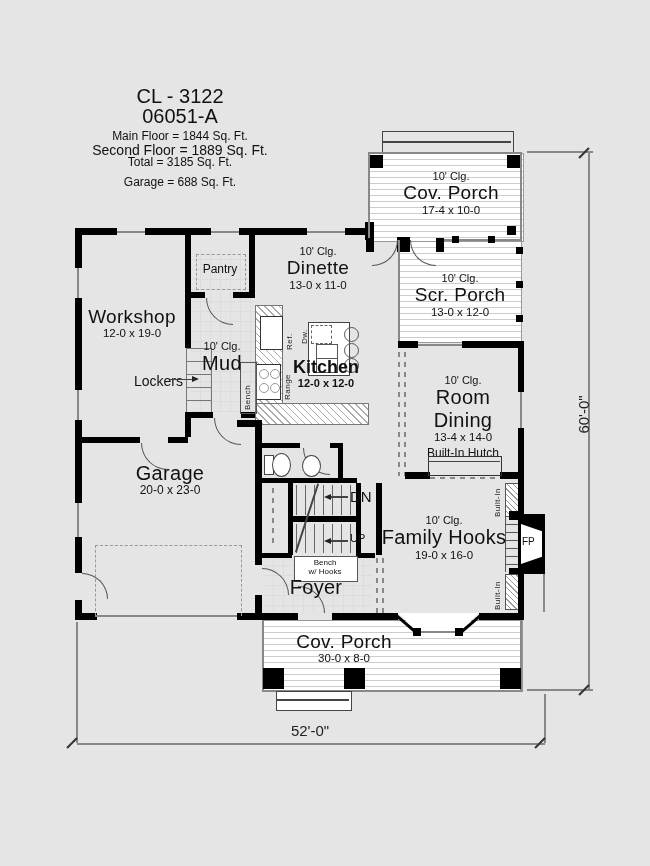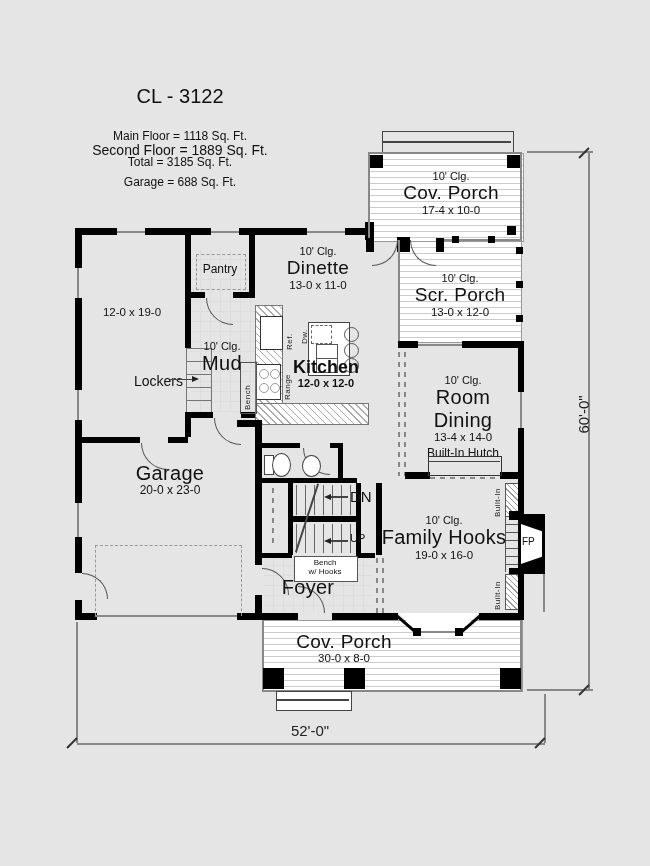--- a/index.html
+++ b/index.html
@@ -52,21 +52,22 @@
   .hdash{position:absolute;height:2px;
         background:repeating-linear-gradient(90deg,#888 0 5px,transparent 5px 10px);}
   .box{position:absolute;box-sizing:border-box;border:1.2px solid #333;background:#fff;}
 </style>
 </head>
 <body>
 
 <div class="plan">
 
   <div class="abs tc" style="left:95px;top:85px;width:170px;font-size:20px;">CL - 3122</div>
-  <div class="abs tc" style="left:60px;top:129px;width:240px;font-size:12px;">Main Floor = 1118 Sq. Ft.</div>
+  <div class="abs tc" style="left:95px;top:105px;width:170px;font-size:20px;">06051-A</div>
+  <div class="abs tc" style="left:60px;top:129px;width:240px;font-size:12px;">Main Floor = 1844 Sq. Ft.</div>
   <div class="abs tc" style="left:60px;top:142px;width:240px;font-size:14px;">Second Floor = 1889 Sq. Ft.</div>
   <div class="abs tc" style="left:60px;top:155px;width:240px;font-size:12px;">Total = 3185 Sq. Ft.</div>
   <div class="abs tc" style="left:60px;top:175px;width:240px;font-size:12px;">Garage = 688 Sq. Ft.</div>
 
   <div class="hatchH" style="left:369px;top:153px;width:153px;height:87px;"></div>
   <div class="hatchH" style="left:399px;top:241px;width:121px;height:100px;"></div>
   <div class="hatchH" style="left:263px;top:620px;width:258px;height:70px;"></div>
   <div class="gridfloor" style="left:191px;top:250px;width:58px;height:42px;"></div>
   <div class="gridfloor" style="left:191px;top:292px;width:64px;height:120px;"></div>
   <div class="gridfloor" style="left:264px;top:556px;width:108px;height:57px;"></div>
@@ -264,20 +265,21 @@
     <div class="rname">Scr. Porch</div>
     <div class="rsize">13-0 x 12-0</div>
   </div>
   <div class="rm" style="left:256px;top:245px;width:124px;">
     <div class="clg">10' Clg.</div>
     <div class="rname">Dinette</div>
     <div class="rsize">13-0 x 11-0</div>
   </div>
   <div class="rm" style="left:193px;top:263px;width:54px;font-size:12px;">Pantry</div>
   <div class="rm" style="left:74px;top:306px;width:116px;">
+    <div class="rname">Workshop</div>
     <div class="rsize">12-0 x 19-0</div>
   </div>
   <div class="rm" style="left:191px;top:340px;width:62px;">
     <div class="clg">10' Clg.</div>
     <div class="rname-lg">Mud</div>
   </div>
   <div class="rm" style="left:282px;top:357px;width:88px;font-weight:bold;">
     <div style="font-size:18px;">Kitchen</div>
     <div style="font-size:11px;">12-0 x 12-0</div>
   </div>
@@ -289,21 +291,21 @@
   </div>
   <div class="rm" style="left:108px;top:462px;width:124px;">
     <div class="rname-lg">Garage</div>
     <div style="font-size:12px;">20-0 x 23-0</div>
   </div>
   <div class="rm" style="left:376px;top:514px;width:136px;">
     <div class="clg">10' Clg.</div>
     <div class="rname-lg">Family Hooks</div>
     <div class="rsize">19-0 x 16-0</div>
   </div>
-  <div class="rm rname-lg" style="left:272px;top:576px;width:72px;">Foyer</div>
+  <div class="rm rname-lg" style="left:280px;top:576px;width:72px;">Foyer</div>
   <div class="rm" style="left:276px;top:631px;width:136px;">
     <div class="rname">Cov. Porch</div>
     <div class="rsize">30-0 x 8-0</div>
   </div>
 
   <div class="tl" style="left:527px;top:151px;width:66px;height:1.5px;"></div>
   <div class="tl" style="left:527px;top:689px;width:66px;height:1.5px;"></div>
   <div class="tl" style="left:588px;top:152px;width:1.5px;height:538px;"></div>
   <div class="tick" style="left:583px;top:146px;"></div>
   <div class="tick" style="left:583px;top:683px;"></div>

